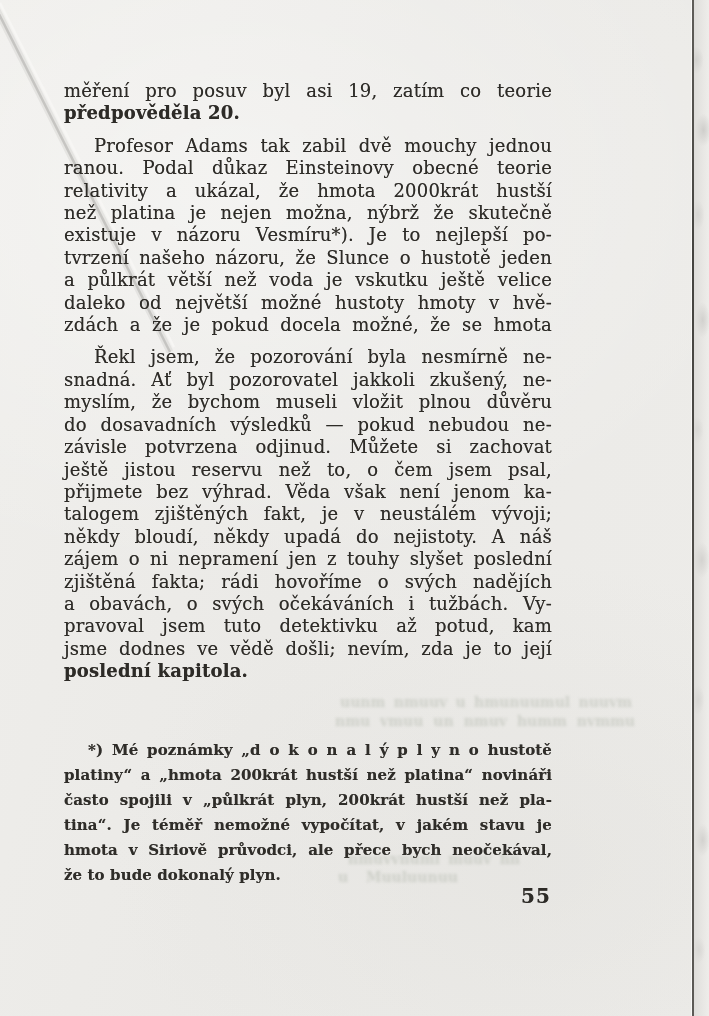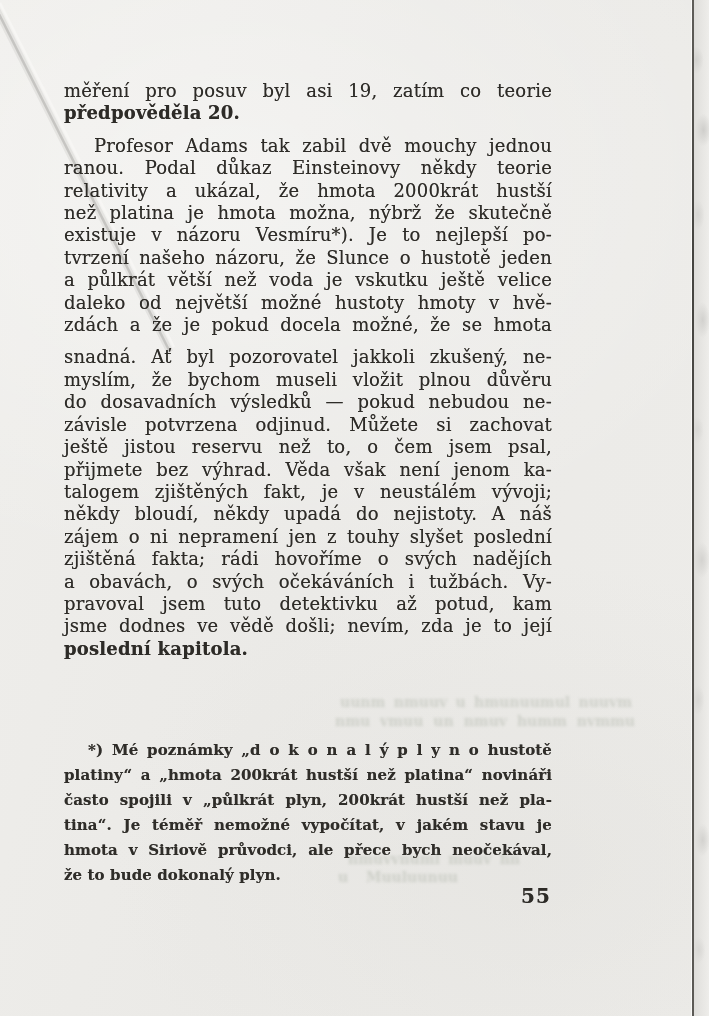--- a/index.html
+++ b/index.html
@@ -83,30 +83,31 @@
   <div class="edge-highlight"></div>
   <div class="edge-line"></div>
 
   <main class="text-block" id="main-text">
       <div class="para">
         <div class="line">měření pro posuv byl asi 19, zatím co teorie</div>
         <div class="line last">předpověděla 20.</div>
       </div>
       <div class="para">
         <div class="line first">Profesor Adams tak zabil dvě mouchy jednou</div>
-        <div class="line">ranou. Podal důkaz Einsteinovy někdy teorie</div>
+        <div class="line">ranou. Podal důkaz Einsteinovy obecné teorie</div>
         <div class="line">relativity a ukázal, že hmota 2000krát hustší</div>
-        <div class="line">než platina je hmota možna, nýbrž že skutečně</div>
+        <div class="line">než platina je nejen možna, nýbrž že skutečně</div>
         <div class="line">existuje v názoru Vesmíru*). Je to nejlepší po-</div>
         <div class="line">tvrzení našeho názoru, že Slunce o hustotě jeden</div>
         <div class="line">a půlkrát větší než voda je vskutku ještě velice</div>
         <div class="line">daleko od největší možné hustoty hmoty v hvě-</div>
         <div class="line">zdách a že je pokud docela možné, že se hmota</div>
       </div>
       <div class="para">
+        <div class="line first">Řekl jsem, že pozorování byla nesmírně ne-</div>
         <div class="line">snadná. Ať byl pozorovatel jakkoli zkušený, ne-</div>
         <div class="line">myslím, že bychom museli vložit plnou důvěru</div>
         <div class="line">do dosavadních výsledků — pokud nebudou ne-</div>
         <div class="line">závisle potvrzena odjinud. Můžete si zachovat</div>
         <div class="line">ještě jistou reservu než to, o čem jsem psal,</div>
         <div class="line">přijmete bez výhrad. Věda však není jenom ka-</div>
         <div class="line">talogem zjištěných fakt, je v neustálém vývoji;</div>
         <div class="line">někdy bloudí, někdy upadá do nejistoty. A náš</div>
         <div class="line">zájem o ni nepramení jen z touhy slyšet poslední</div>
         <div class="line">zjištěná fakta; rádi hovoříme o svých nadějích</div>

